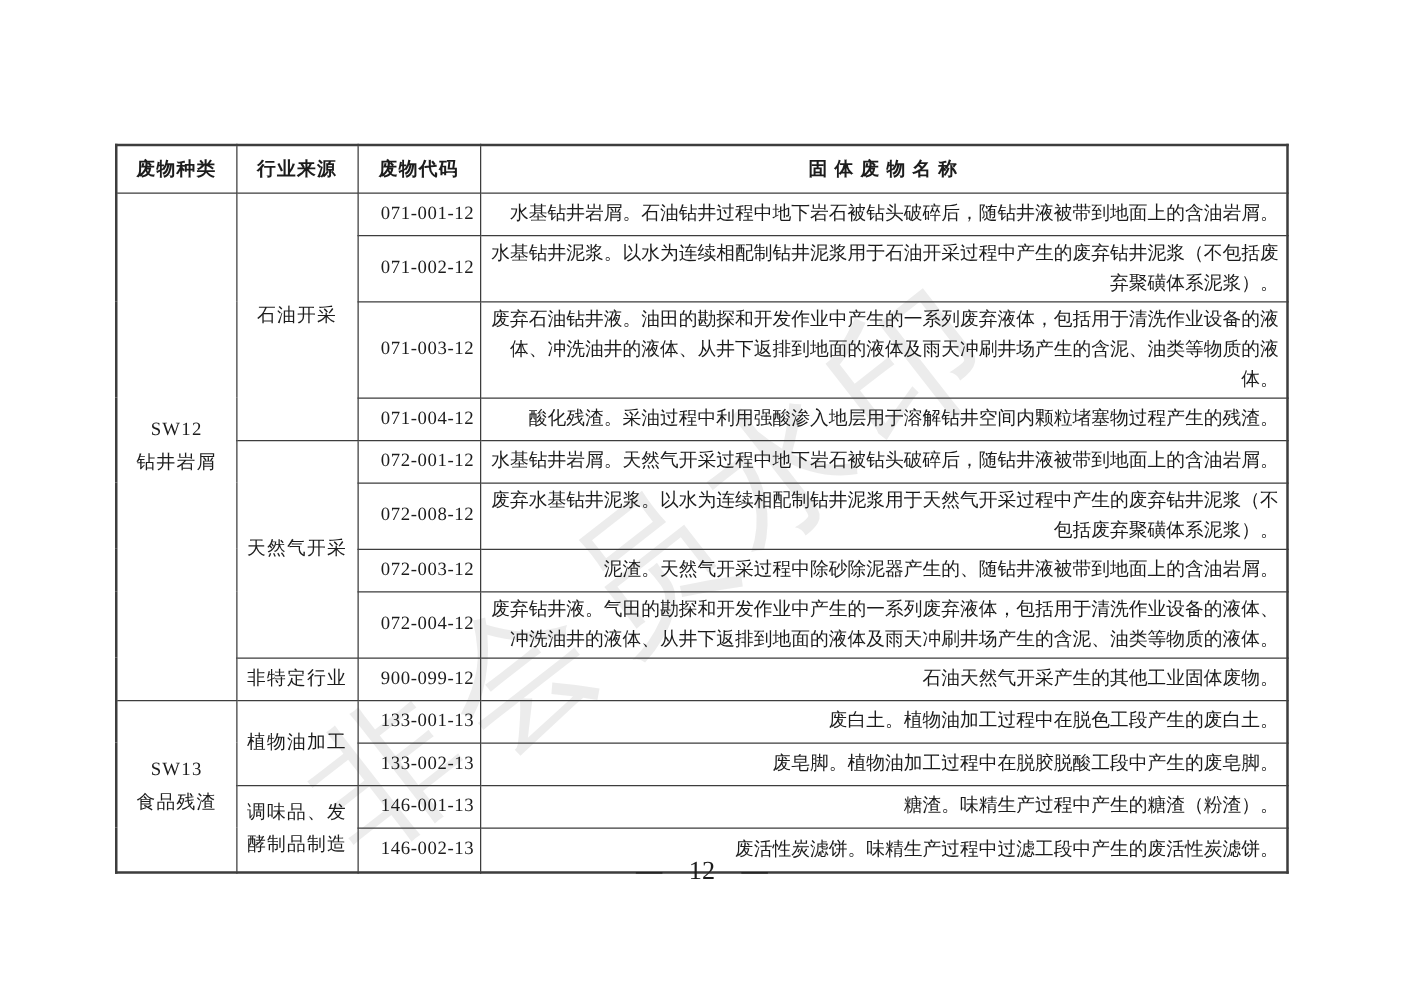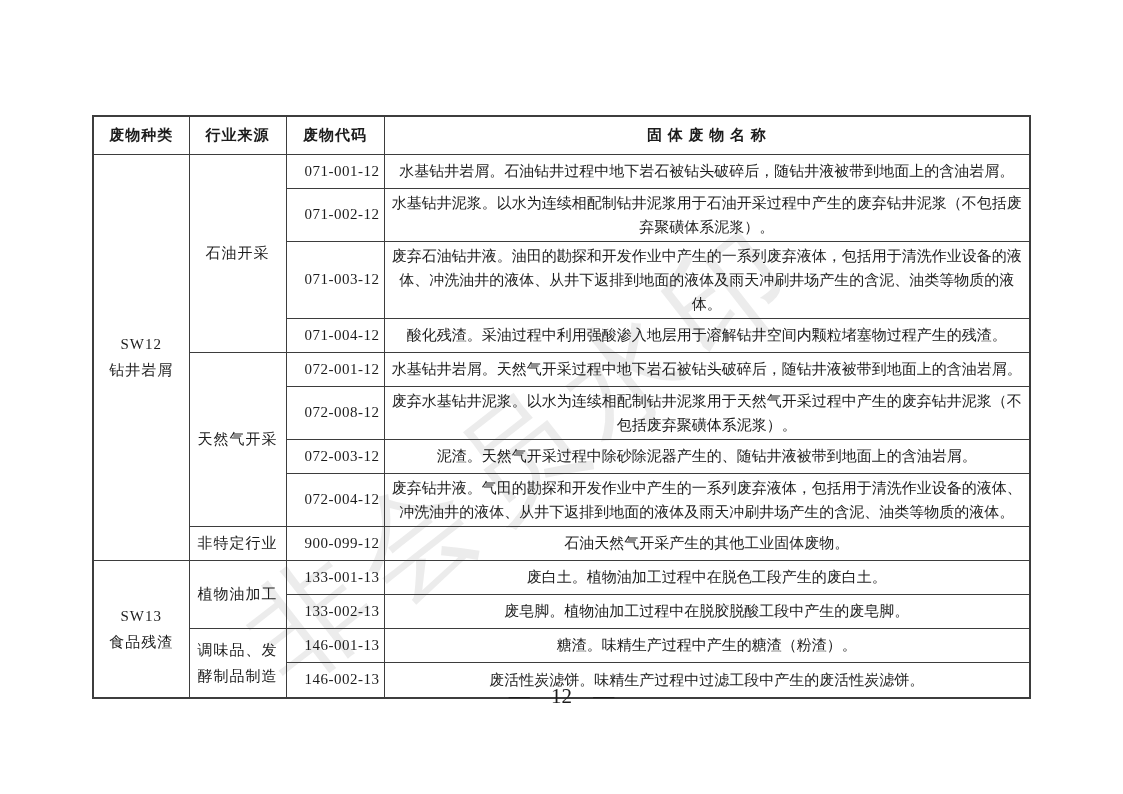--- a/index.html
+++ b/index.html
@@ -58,21 +58,21 @@
     padding: 2px 6px;
     letter-spacing: 1px;
   }
   td.code-cell {
     text-align: right;
     padding: 2px 4px;
     font-size: 15.5px;
     letter-spacing: 0.5px;
   }
   td.name-cell {
-    text-align: center;
+    text-align: right;
     padding: 2px 6px;
     line-height: 24px;
   }
   tr.hdr  { height: 38px; }
   tr.h1   { height: 34px; }
   tr.h2   { height: 52px; }
   tr.h1b  { height: 36px; }
   .footer {
     position: absolute;
     left: 0;

